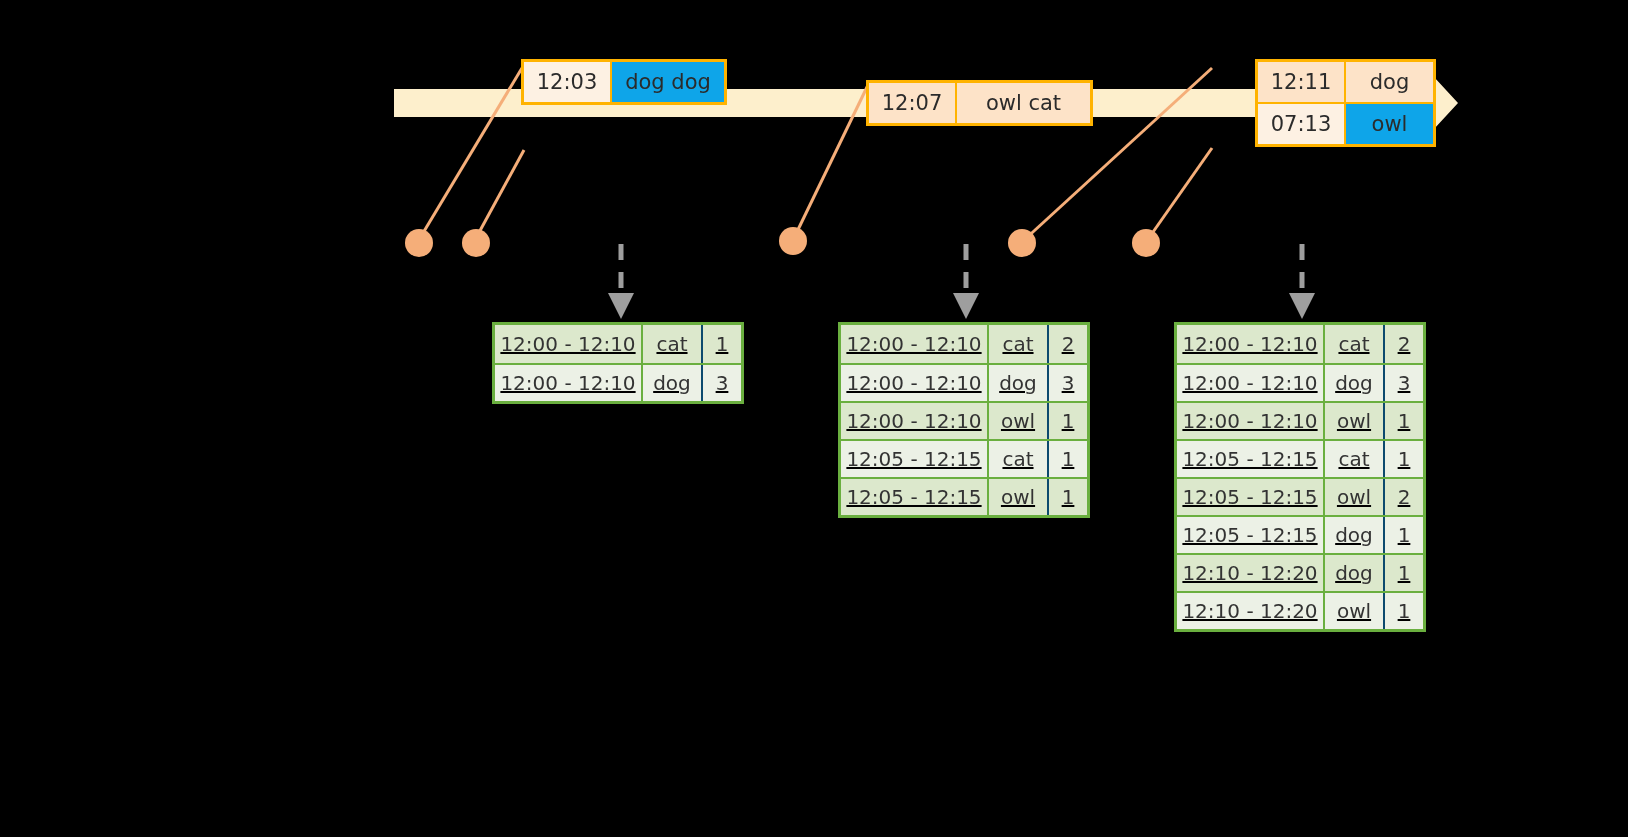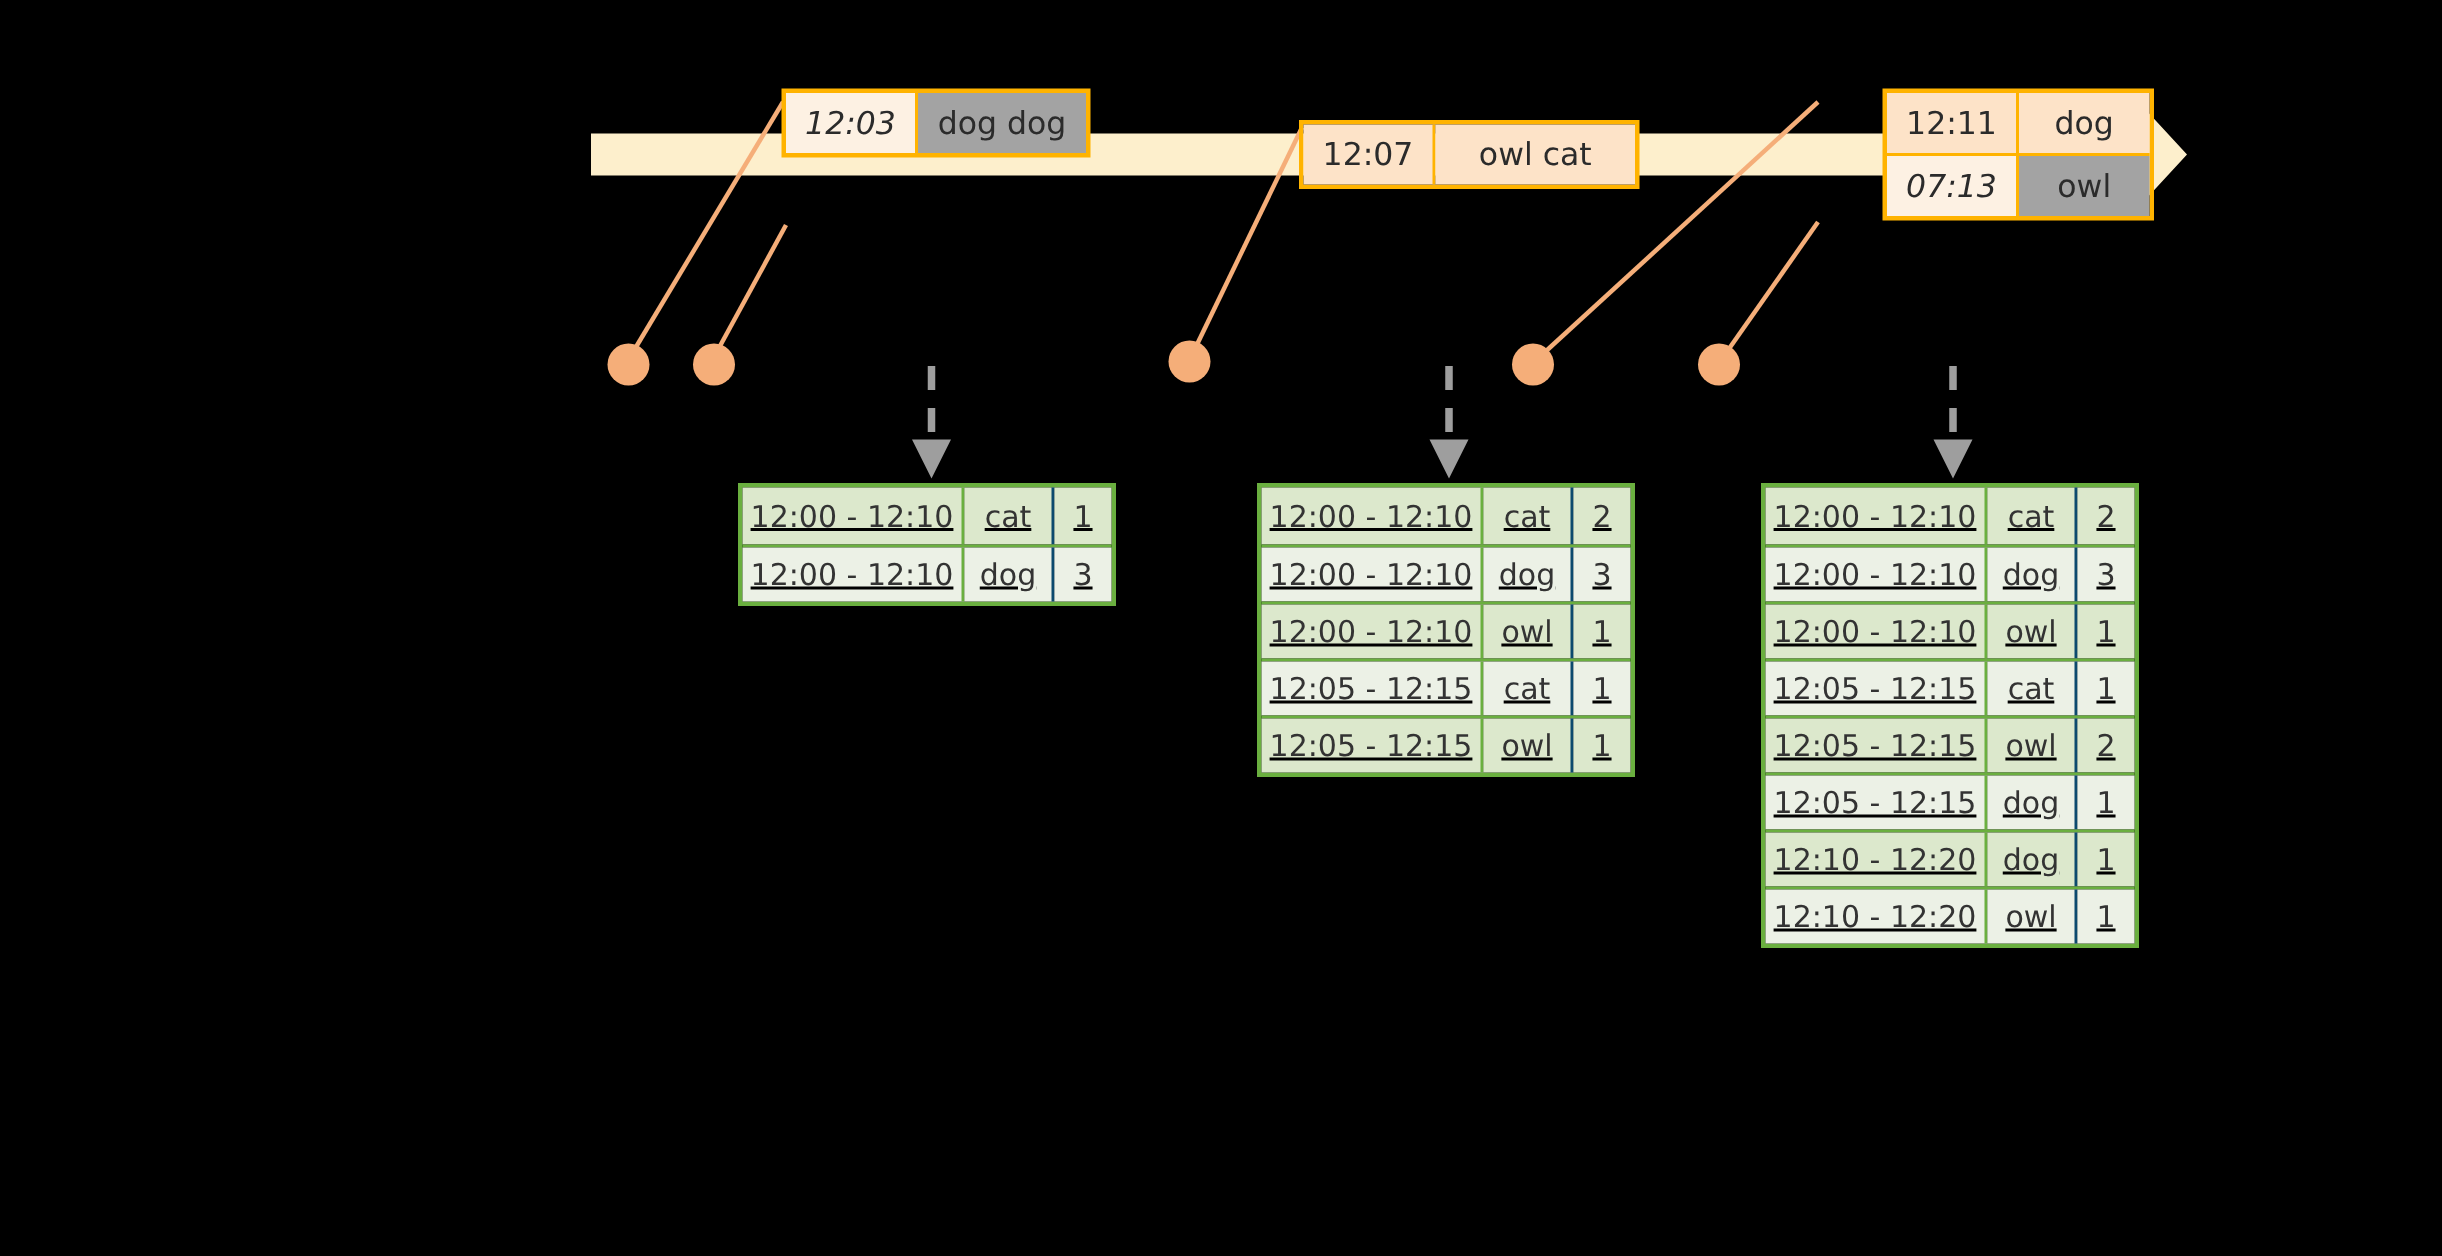--- a/index.html
+++ b/index.html
@@ -48,22 +48,22 @@
   }
   .event-time {
     width: 88px;
     border-right: 2px solid #FFB300;
   }
   .event-words {
     flex: 1;
   }
   .tone-a .event-time { background: #FDE3C8; }
   .tone-a .event-words { background: #FDE3C8; }
-  .tone-b .event-time { background: #FDF1E3; font-style: italic; }
-  .tone-b .event-words { background: #a3a3a3; text-align: center; }
+  .tone-b .event-time { background: #FDF1E3; }
+  .tone-b .event-words { background: #0ea5e9; text-align: center; }
 
   
   .result-table {
     position: absolute;
     border: 3px solid #6AAF3F;
     box-sizing: border-box;
     display: flex;
     flex-direction: column;
     text-decoration: underline;
   }

